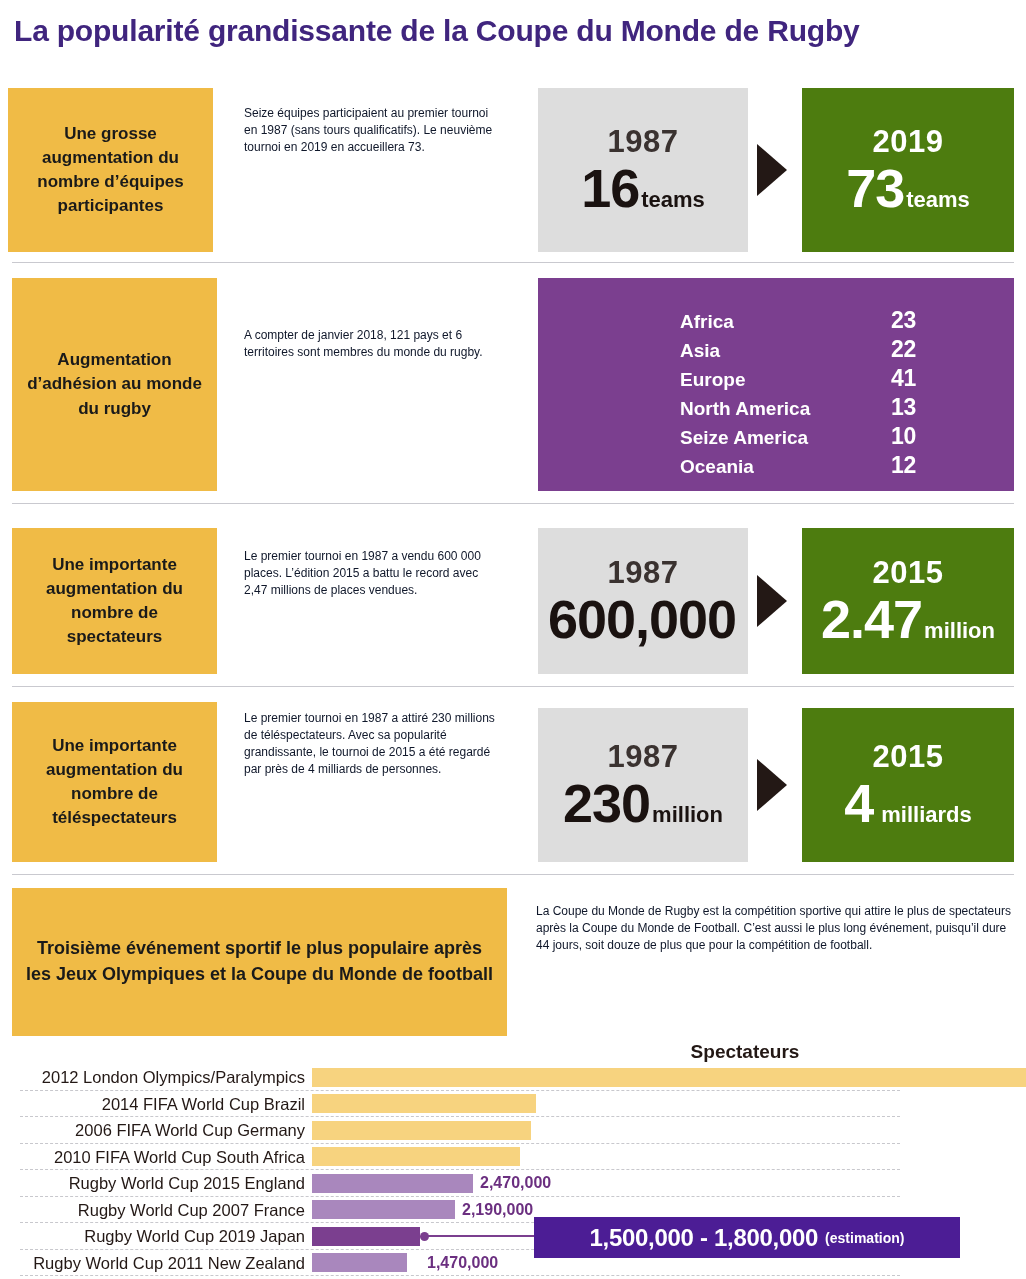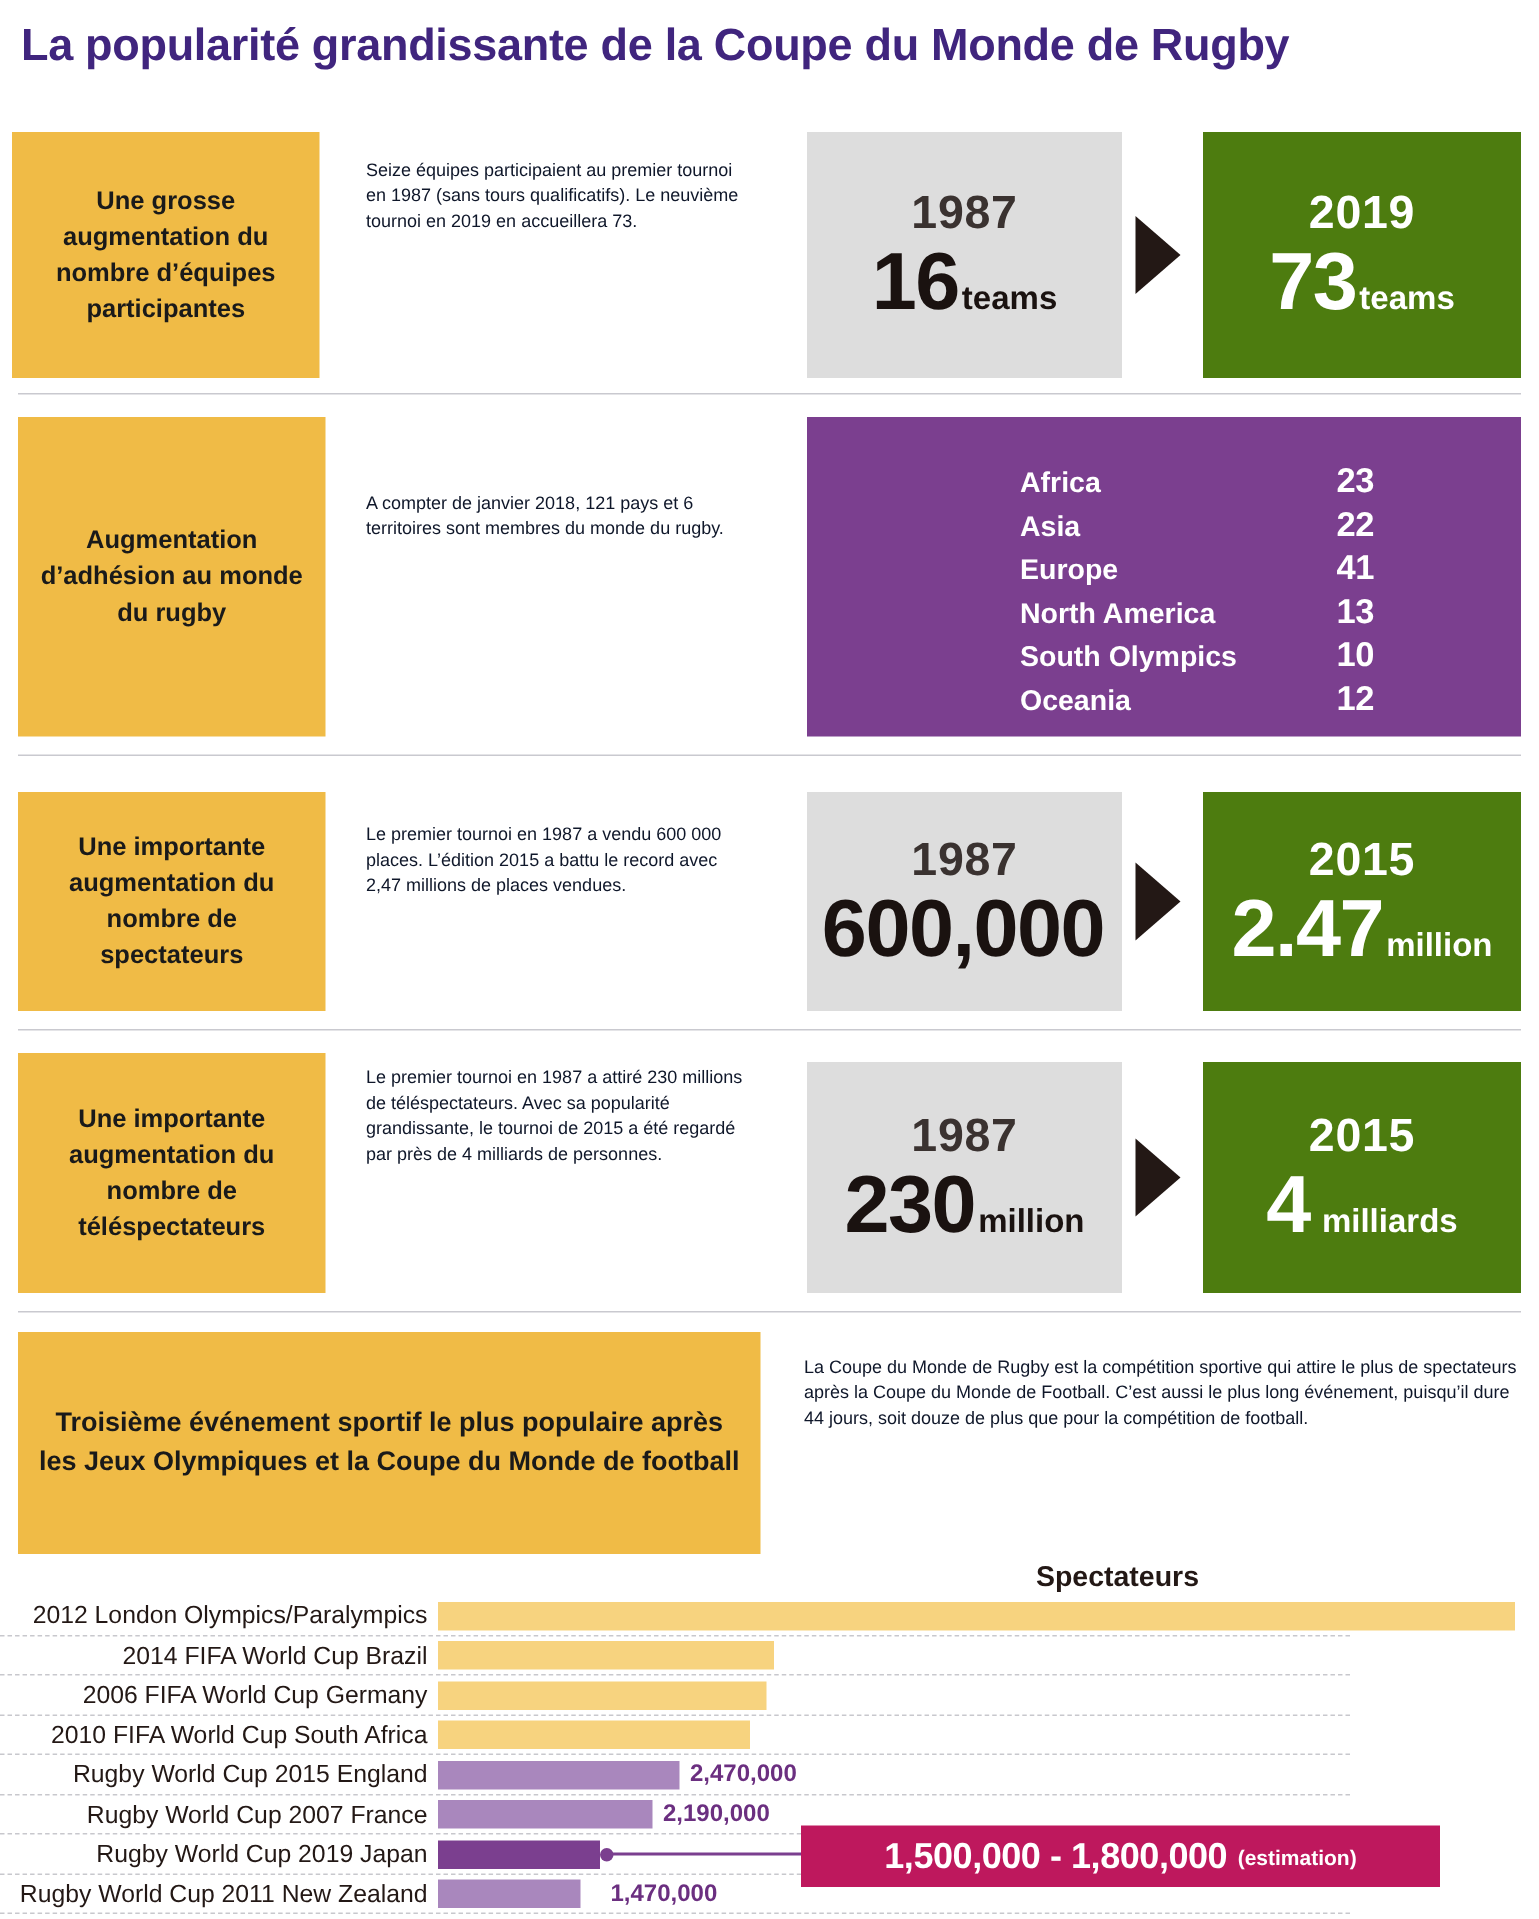--- a/index.html
+++ b/index.html
@@ -137,21 +137,21 @@
   .chart { position: absolute; left: 0; top: 1040px; width: 1026px; height: 239px; }
   .chart-title {
     position: absolute;
     left: 595px; top: 1px;
     width: 300px;
     text-align: center;
     font-size: 19px;
     font-weight: bold;
     color: #231815;
   }
-  .rows { position: absolute; left: 0; top: 24px; width: 900px; }
+  .rows { position: absolute; left: 0; top: 24px; width: 900px; padding-left: 20px; }
   .row {
     position: relative;
     height: 26.5px;
     border-bottom: 1px dashed #c8c8cd;
   }
   .row-label {
     position: absolute;
     left: 0; top: 0;
     width: 285px;
     height: 26.5px;
@@ -189,21 +189,21 @@
   }
   .connector-dot {
     position: absolute;
     width: 9px; height: 9px;
     border-radius: 50%;
     background: #7b3f8f;
     top: 8.5px;
   }
   .estimation-box {
     position: absolute;
-    background: #be185d;
+    background: #4c1d95;
     display: flex;
     align-items: center;
     justify-content: center;
     color: #ffffff;
     white-space: nowrap;
   }
   .est-main { font-size: 24px; font-weight: bold; letter-spacing: -0.3px; }
   .est-note { font-size: 14px; font-weight: bold; margin-left: 7px; }
 </style>
 </head>
@@ -258,21 +258,21 @@
         </div>
         <div class="cont-row">
           <span class="cont-name">Europe</span>
           <span class="cont-val">41</span>
         </div>
         <div class="cont-row">
           <span class="cont-name">North America</span>
           <span class="cont-val">13</span>
         </div>
         <div class="cont-row">
-          <span class="cont-name">South Olympics</span>
+          <span class="cont-name">Seize America</span>
           <span class="cont-val">10</span>
         </div>
         <div class="cont-row">
           <span class="cont-name">Oceania</span>
           <span class="cont-val">12</span>
         </div>
       </div>
     </div>
   </div>
 

